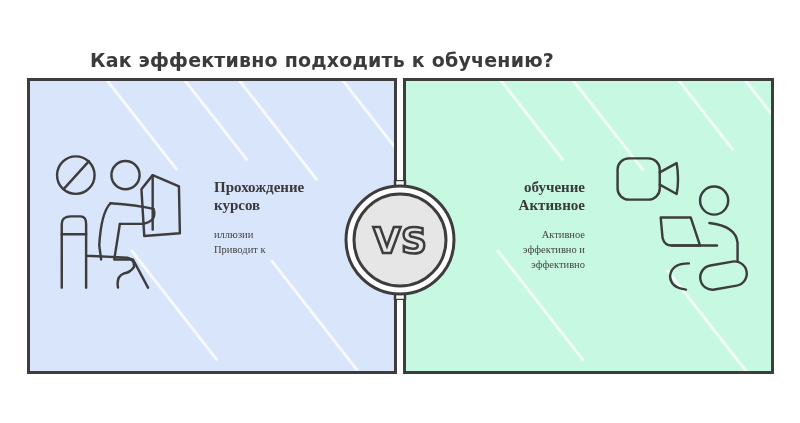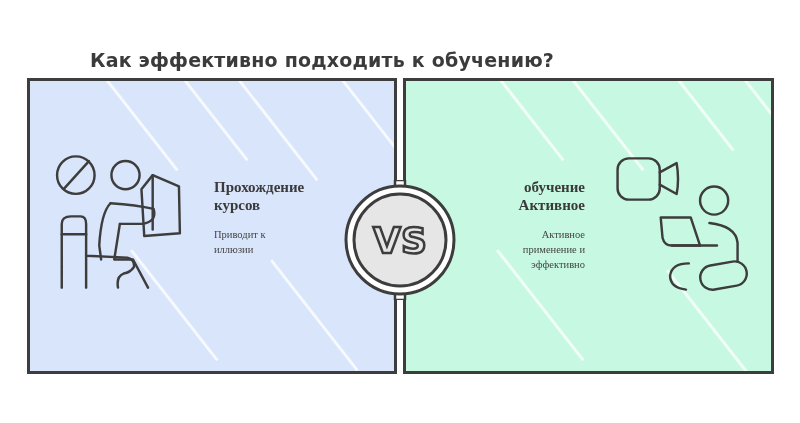--- a/index.html
+++ b/index.html
@@ -73,22 +73,22 @@
     <path d="M20 150 L20 82 Q20 74 30 74 L40 74 Q46 74 46 82 L46 116 L90 118 Q98 120 97 128 Q93 134 86 135 Q78 138 80 150"></path>
     <line x1="20" y1="93" x2="46" y2="93"></line>
     <line x1="46" y1="116" x2="46" y2="150"></line>
   </svg>
 
   <div class="heading left-text">
     <div>Прохождение</div>
     <div>курсов</div>
   </div>
   <div class="desc left-text">
+    <div>иллюзии</div>
     <div>Приводит к</div>
-    <div>иллюзии</div>
   </div>
 </div>
 
 <div class="panel panel-right">
   <div class="streak" style="left:70px; top:-30px;"></div>
   <div class="streak" style="left:150px; top:-20px;"></div>
   <div class="streak" style="left:240px; top:-40px;"></div>
   <div class="streak" style="left:330px; top:-10px;"></div>
   <div class="streak" style="left:90px; top:170px;"></div>
   <div class="streak" style="left:260px; top:190px;"></div>
@@ -107,21 +107,21 @@
     <rect x="100" y="122" width="50" height="26" rx="13" transform="rotate(-10 125 135)"></rect>
     <path d="M88 122 Q70 122 68 135 Q68 148 85 150"></path>
   </svg>
 
   <div class="heading right-text">
     <div>обучение</div>
     <div>Активное</div>
   </div>
   <div class="desc right-text">
     <div>Активное</div>
-    <div>применение и</div>
+    <div>эффективно и</div>
     <div>эффективно</div>
   </div>
 </div>
 
 <div class="vs-stem" style="top:91px; height:296px;"></div>
 
 <svg class="vs-wrap" viewBox="0 0 120 120">
 
   <rect x="55" y="0" width="10" height="14" fill="#ffffff" stroke="#3d3d3d" stroke-width="2.5"></rect>
   <rect x="55" y="106" width="10" height="14" fill="#ffffff" stroke="#3d3d3d" stroke-width="2.5"></rect>

